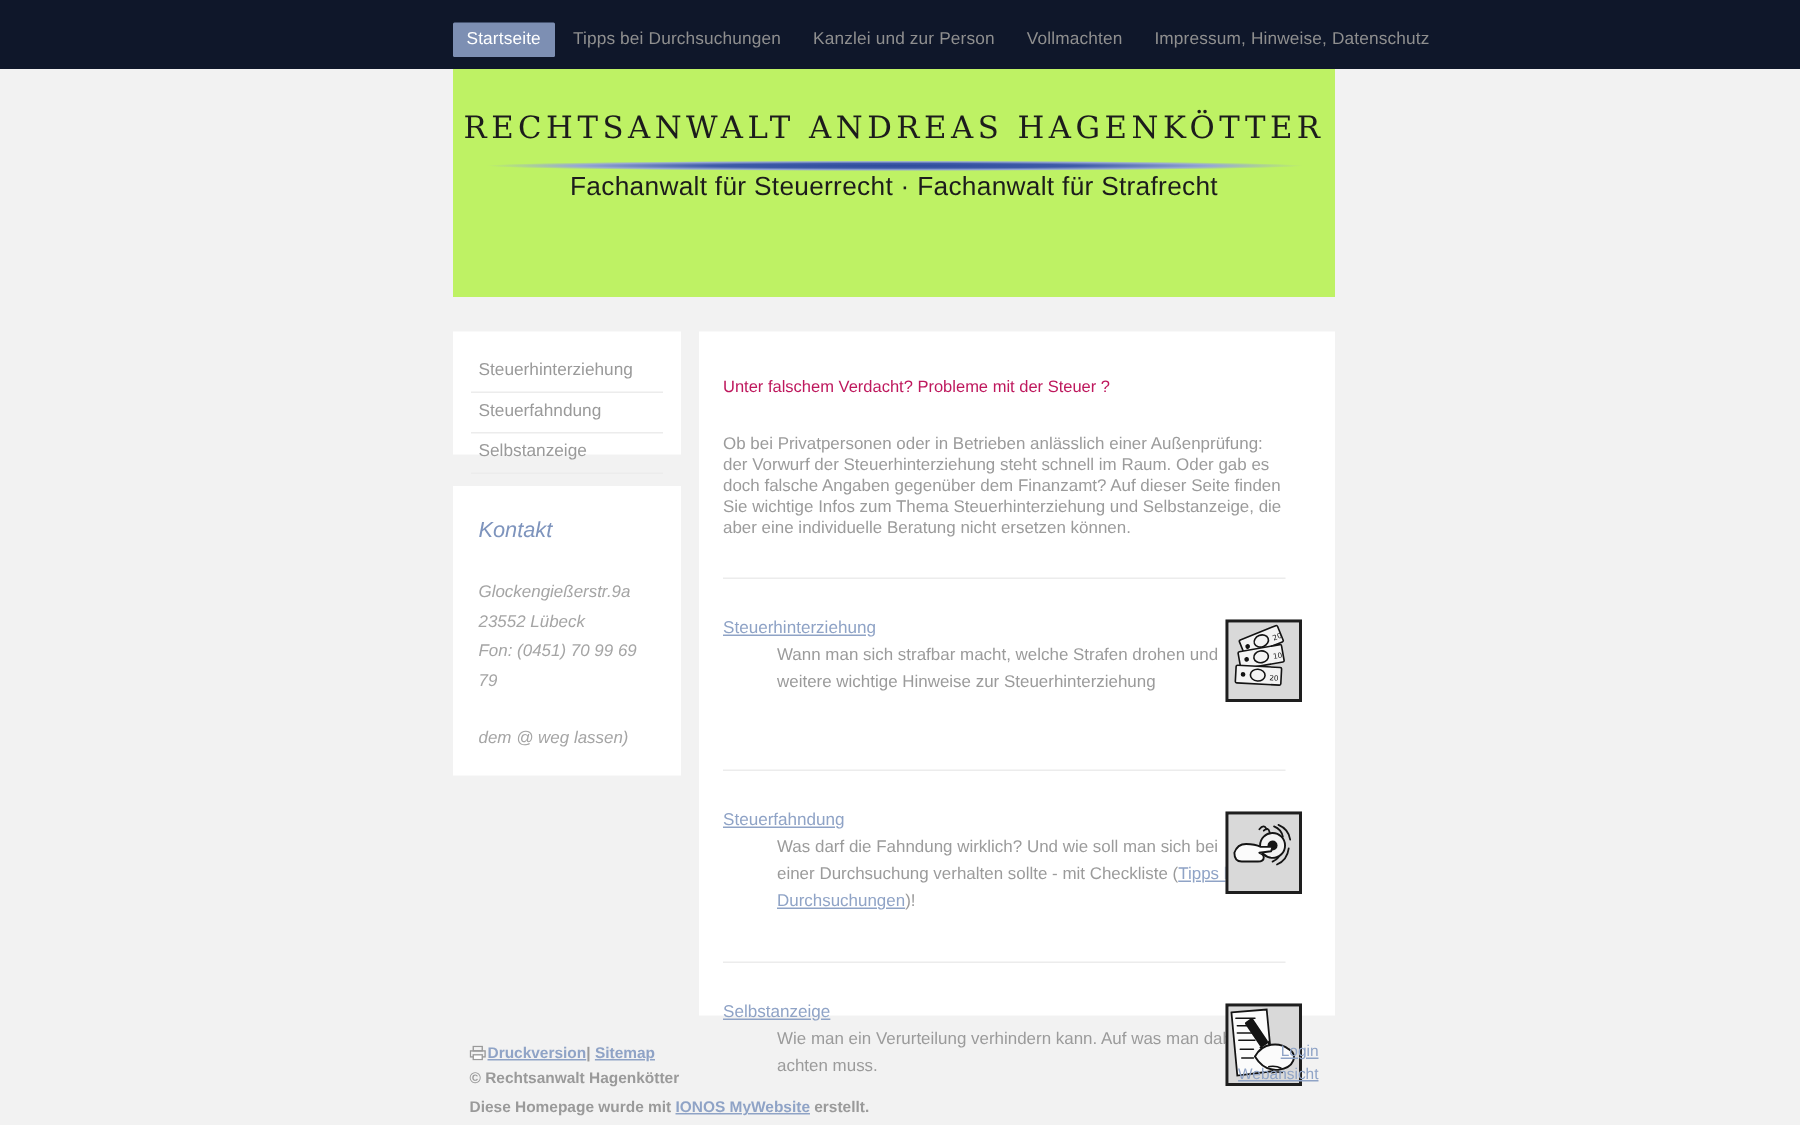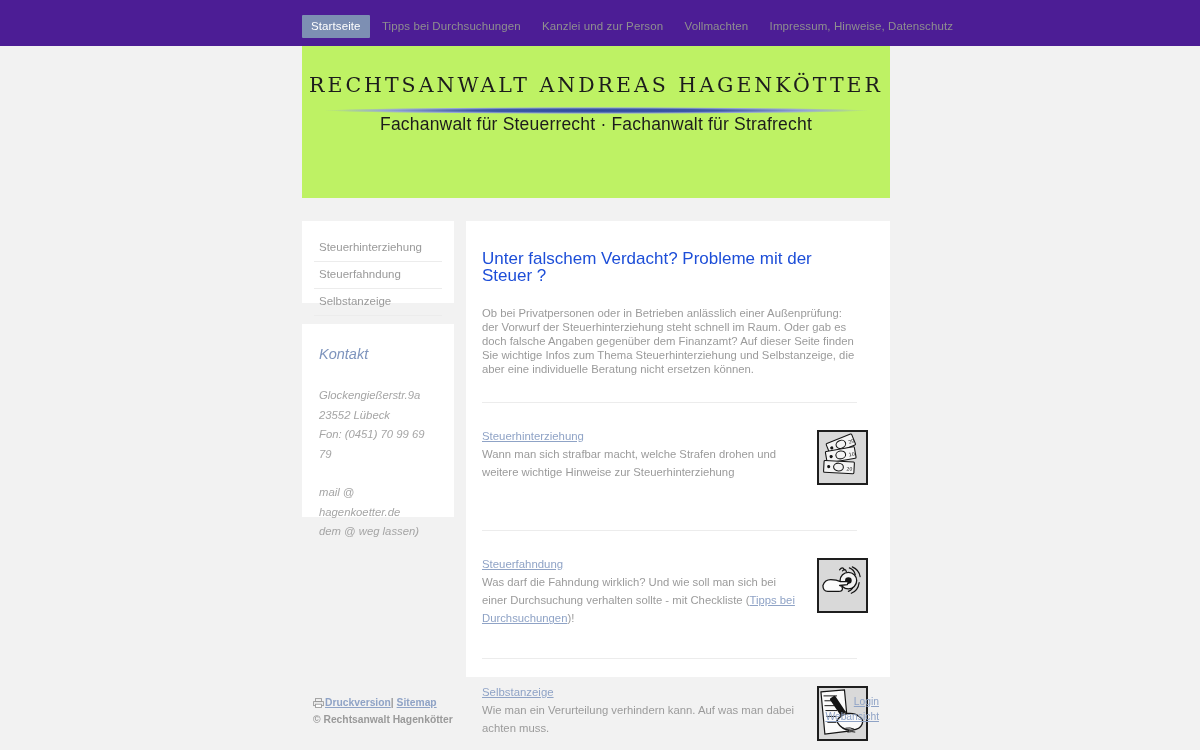--- a/index.html
+++ b/index.html
@@ -15,21 +15,21 @@
     color: #8a8a8a;
     overflow: hidden;
   }
 
   
   #topnav {
     position: absolute;
     left: 0; top: 0;
     width: 1200px;
     height: 46px;
-    background: #4c1d95;
+    background: #0f172a;
   }
   #navinner {
     position: absolute;
     left: 302px;
     top: 15px;
     white-space: nowrap;
   }
   .navitem {
     display: inline-block;
     font-size: 11.5px;
@@ -131,22 +131,22 @@
     position: absolute;
     left: 466px;
     top: 221px;
     width: 424px;
     height: 456px;
     background: #ffffff;
     box-sizing: border-box;
     padding: 29px 33px 0 16px;
   }
   #main-title {
-    color: #1d4ed8;
-    font-size: 17px;
+    color: #be185d;
+    font-size: 11px;
     line-height: 17px;
     margin: 0 0 22px 0;
     font-weight: 400;
   }
   #main-intro {
     font-size: 11.3px;
     color: #9b9b9b;
     line-height: 14px;
     margin: 0;
   }
@@ -166,20 +166,21 @@
     color: #8fa3c6;
     text-decoration: underline;
     line-height: 16px;
     margin-bottom: 1px;
   }
   .topic-desc {
     font-size: 11.3px;
     color: #9b9b9b;
     line-height: 18.2px;
     width: 315px;
+    margin-left: 36px;
   }
   .topic-desc a {
     color: #8fa3c6;
     text-decoration: underline;
   }
   .topic-icon {
     position: absolute;
     right: -11px;
     top: 27px;
     width: 51px;
@@ -263,21 +264,20 @@
     <div class="subnav-item">Steuerfahndung</div>
     <div class="subnav-item">Selbstanzeige</div>
   </div>
 
   <div class="card" id="kontakt-card">
     <div id="kontakt-title">Kontakt</div>
     <div class="kontakt-line">Glockengießerstr.9a</div>
     <div class="kontakt-line">23552 Lübeck</div>
     <div class="kontakt-line">Fon: (0451) 70 99 69 79</div>
     <div class="kontakt-gap"></div>
-    <div class="kontakt-line">mail @ hagenkoetter.de</div>
     <div class="kontakt-line">dem @ weg lassen)</div>
   </div>
 
 </div>
 
 <div id="main">
 
   <h1 id="main-title">Unter falschem Verdacht? Probleme mit der Steuer ?</h1>
   <p id="main-intro">Ob bei Privatpersonen oder in Betrieben anlässlich einer Außenprüfung: der Vorwurf der Steuerhinterziehung steht schnell im Raum. Oder gab es doch falsche Angaben gegenüber dem Finanzamt? Auf dieser Seite finden Sie wichtige Infos zum Thema Steuerhinterziehung und Selbstanzeige, die aber eine individuelle Beratung nicht ersetzen können.</p>
 
@@ -370,17 +370,20 @@
 
 <div id="footer">
   <div id="footer-left">
     <div class="footer-line"><span class="printer-icon"><svg width="11" height="10" viewBox="0 0 11 10" aria-hidden="true">
             <rect x="2.5" y="0.6" width="6" height="3" fill="none" stroke="#9a9a9a" stroke-width="0.9"></rect>
             <rect x="0.6" y="3.6" width="9.8" height="4" fill="none" stroke="#9a9a9a" stroke-width="0.9"></rect>
             <rect x="2.5" y="6.2" width="6" height="3.2" fill="#ffffff" stroke="#9a9a9a" stroke-width="0.9"></rect>
           </svg></span><a href="#">Druckversion</a><span>|</span> <a href="#">Sitemap</a></div>
     <div class="footer-line">© Rechtsanwalt Hagenkötter</div>
   </div>
+  <div id="footer-ionos">
+    <div class="footer-line"><span>Diese Homepage wurde mit </span><a href="#">IONOS MyWebsite</a><span> erstellt.</span></div>
+  </div>
   <div id="footer-right">
     <a href="#">Login</a>
     <a href="#">Webansicht</a>
   </div>
 </div>
 
 </body></html>

